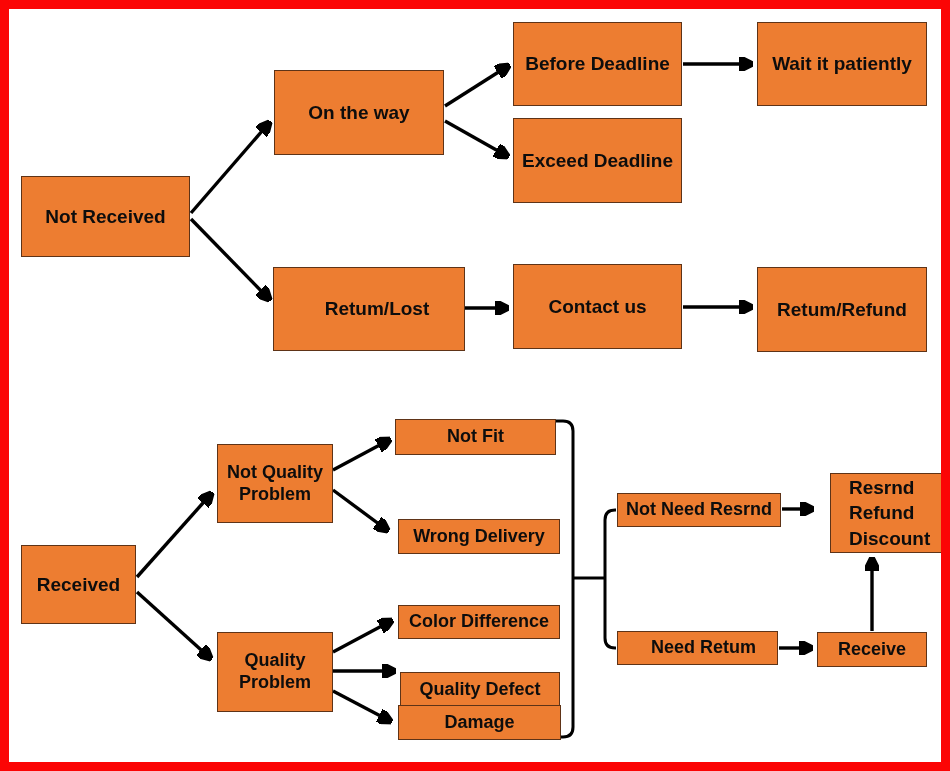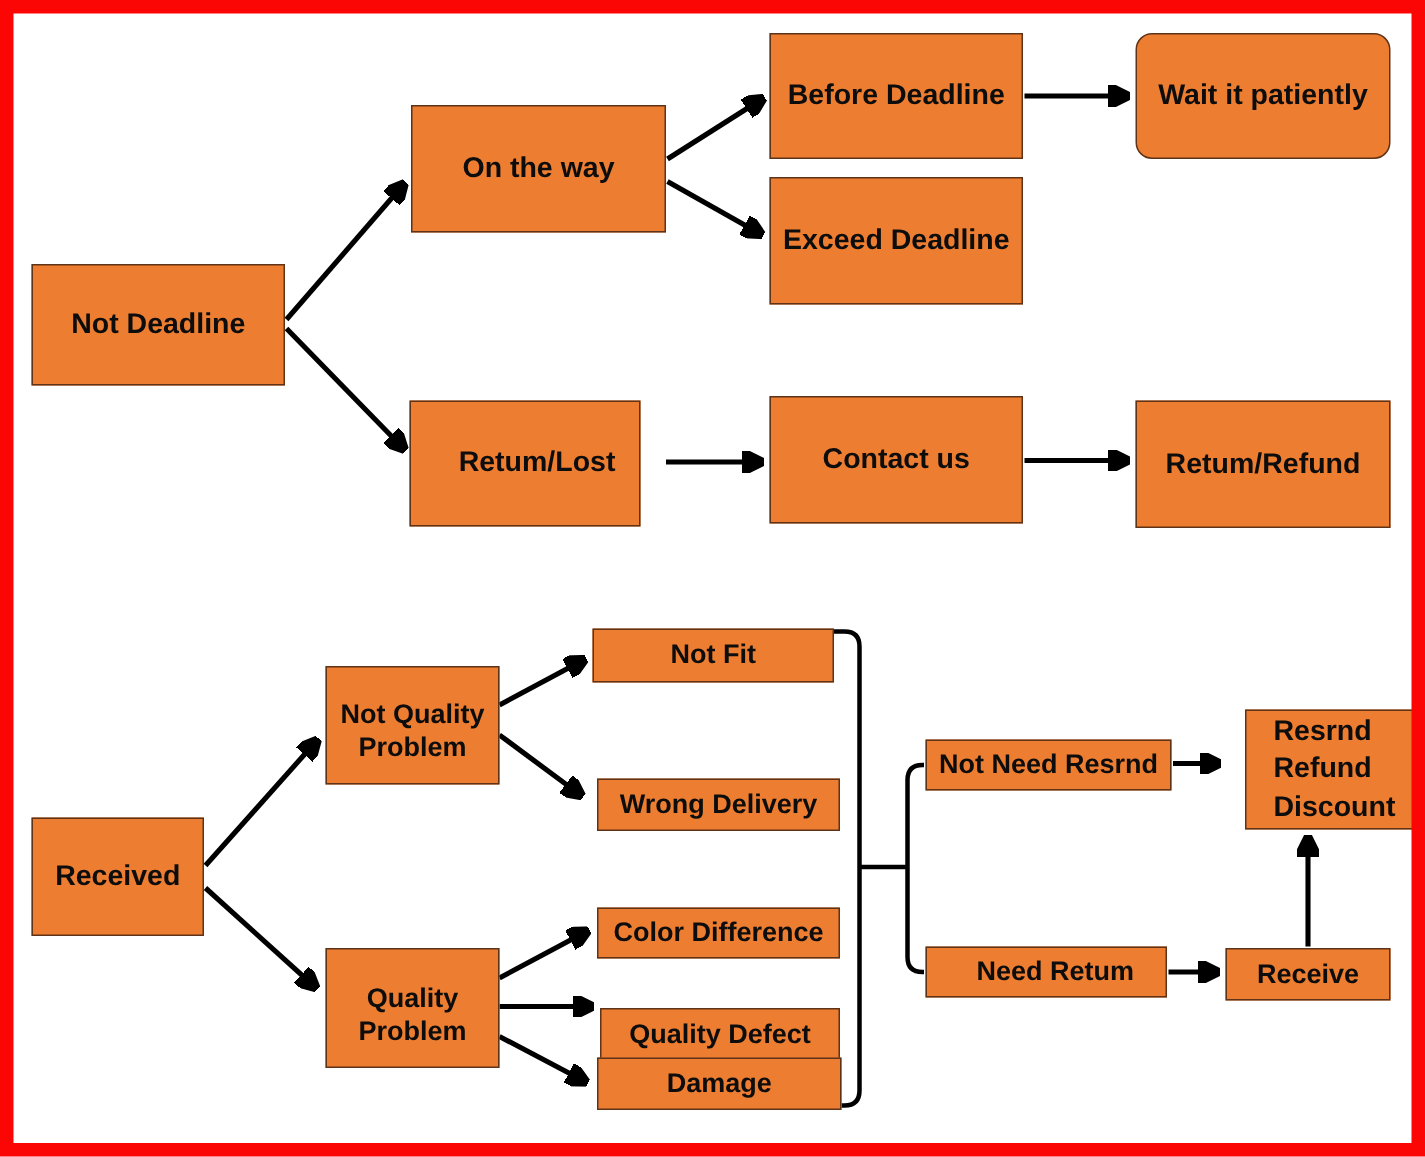--- a/index.html
+++ b/index.html
@@ -24,21 +24,21 @@
   .wires line,.wires path{stroke:var(--connector);stroke-width:3.4;fill:none;}
   .wires path.bracket{stroke-width:3;}
   .wires .head{fill:var(--connector);}
   .node{
     position:absolute;box-sizing:border-box;z-index:2;
     background:var(--node-fill);border:1px solid var(--node-border);
     display:flex;align-items:center;justify-content:center;text-align:center;
     color:var(--text);font-weight:bold;line-height:1.22;
   }
   .node.big{font-size:19px;text-align:center;}
-  .node.mid{font-size:18px;padding:12px 4px;align-items:flex-end;}
+  .node.mid{font-size:18px;padding:12px 4px;}
   .node.small{font-size:18px;white-space:nowrap;}
   .node.nowrap{white-space:nowrap;}
   .node.left-align{
     justify-content:flex-start;text-align:left;padding-left:18px;
     font-size:19px;line-height:1.34;margin-left:12px;
   }
 </style>
 </head>
 <body>
 
@@ -69,35 +69,35 @@
     <line x1="782" y1="509" x2="812" y2="509" marker-end="url(#arrow)"></line>
     <line x1="779" y1="648" x2="811" y2="648" marker-end="url(#arrow)"></line>
     <line x1="872" y1="631" x2="872" y2="559" marker-end="url(#arrow)"></line>
 
     <path class="bracket" d="M556 421 L563 421 Q573 421 573 431 L573 727 Q573 737 563 737 L561 737"></path>
     <path class="bracket" d="M573 578 L605 578"></path>
     <path class="bracket" d="M616 510 L615 510 Q605 510 605 520 L605 638 Q605 648 615 648 L616 648"></path>
   </svg>
 
   <div class="node big nowrap" style="left:21px;top:176px;width:169px;height:81px;">
-    <span>Not Deadline</span>
+    <span>Not Received</span>
   </div>
   <div class="node big nowrap" style="left:274px;top:70px;width:170px;height:85px;">
     <span>On the way</span>
   </div>
   <div class="node big nowrap" style="left:513px;top:22px;width:169px;height:84px;">
     <span>Before Deadline</span>
   </div>
-  <div class="node big nowrap" style="left:757px;top:22px;width:170px;height:84px;border-radius:11px;">
+  <div class="node big nowrap" style="left:757px;top:22px;width:170px;height:84px;">
     <span>Wait it patiently</span>
   </div>
   <div class="node big nowrap" style="left:513px;top:118px;width:169px;height:85px;">
     <span>Exceed Deadline</span>
   </div>
-  <div class="node big nowrap" style="left:273px;top:267px;width:154px;height:84px;padding-left:16px;">
+  <div class="node big nowrap" style="left:273px;top:267px;width:192px;height:84px;padding-left:16px;">
     <span>Retum/Lost</span>
   </div>
   <div class="node big nowrap" style="left:513px;top:264px;width:169px;height:85px;">
     <span>Contact us</span>
   </div>
   <div class="node big nowrap" style="left:757px;top:267px;width:170px;height:85px;">
     <span>Retum/Refund</span>
   </div>
 
   <div class="node big nowrap" style="left:21px;top:545px;width:115px;height:79px;">

